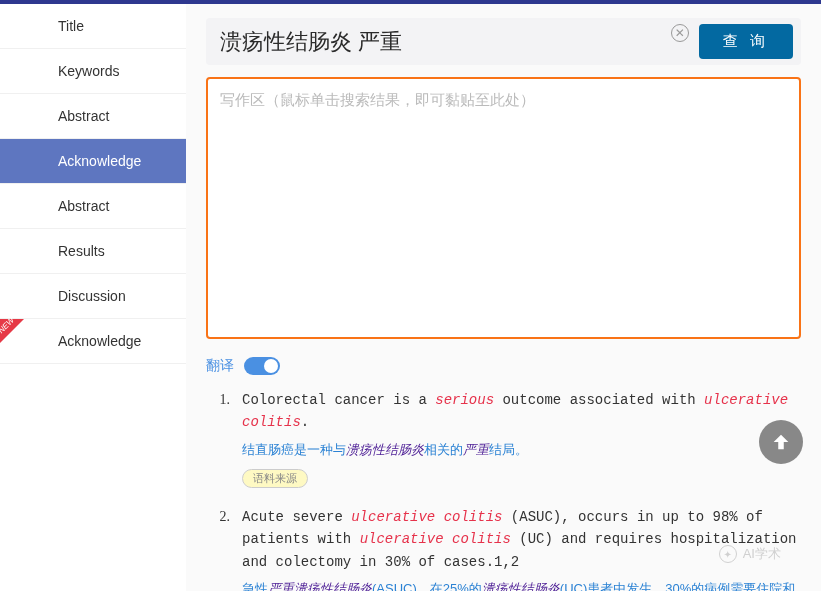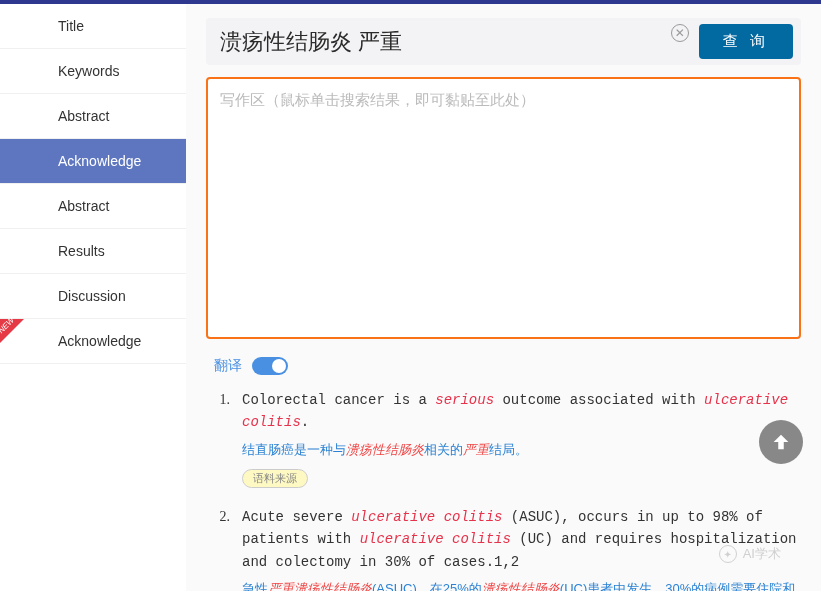--- a/index.html
+++ b/index.html
@@ -11,30 +11,30 @@
     .sidebar-item.active { background: #5e76c0; color: #fff; }
     .new-badge { position: absolute; left: 0; top: 0; width: 0; height: 0; border-style: solid; border-width: 24px 24px 0 0; border-color: #e63946 transparent transparent transparent; }
     .new-badge::after { content: "NEW"; position: absolute; color: #fff; font-size: 8px; font-style: italic; transform: rotate(-45deg); top: -22px; left: -3px; }
     .main { flex: 1; padding: 14px 20px; overflow-y: auto; }
     .search-row { display: flex; background: #f3f3f5; border-radius: 4px; padding: 6px 8px; margin-bottom: 12px; }
     .search-input { flex: 1; border: none; background: transparent; font-size: 22px; color: #2b2b2b; font-weight: 500; outline: none; padding: 4px 6px; }
     .clear-btn { width: 18px; height: 18px; border: 1px solid #999; border-radius: 50%; display: flex; align-items: center; justify-content: center; color: #999; font-size: 12px; cursor: pointer; margin-right: 10px; background: transparent; }
     .query-btn { background: #0369a1; color: #fff; border: none; border-radius: 4px; padding: 8px 24px; font-size: 15px; cursor: pointer; letter-spacing: 4px; }
     .writing-area { width: 100%; height: 262px; border: 2px solid #f97316; border-radius: 4px; padding: 12px; font-size: 15px; color: #999; resize: none; outline: none; font-family: inherit; }
     .writing-area::placeholder { color: #bbb; }
-    .translate-row { display: flex; align-items: center; margin: 14px 8px; gap: 10px; }
+    .translate-row { display: flex; align-items: center; margin: 14px 0; gap: 10px; }
     .translate-label { color: #4a90e2; font-size: 14px; }
     .toggle { width: 36px; height: 18px; background: #4a90e2; border-radius: 9px; position: relative; cursor: pointer; }
     .toggle::after { content: ""; position: absolute; right: 2px; top: 2px; width: 14px; height: 14px; background: #fff; border-radius: 50%; }
     .result-item { display: flex; margin-bottom: 18px; font-size: 14px; line-height: 1.6; }
     .result-num { width: 24px; text-align: right; margin-right: 12px; font-family: Georgia, serif; color: #333; }
     .result-body { flex: 1; }
     .result-en { font-family: Liberation Mono, monospace; color: #333; }
     .kw-red { color: #e6324b; font-style: italic; }
-    .kw-red-cn { color: #ef4444; font-style: italic; }
+    .kw-red-cn { color: #4c1d95; font-style: italic; }
     .result-cn { color: #2b82d4; font-size: 13px; margin-top: 6px; }
     .source-btn { display: inline-block; border: 1px solid #ccc; border-radius: 10px; padding: 1px 10px; font-size: 11px; color: #888; margin-top: 8px; cursor: pointer; background: #fef9c3; }
     .scroll-top { position: absolute; right: 18px; top: 420px; width: 44px; height: 44px; background: #888; border-radius: 50%; display: flex; align-items: center; justify-content: center; cursor: pointer; }
     .scroll-top svg { fill: #fff; }
     .watermark { position: absolute; right: 40px; bottom: 28px; display: flex; align-items: center; gap: 6px; color: #d0d0d0; font-size: 13px; }
     .wm-icon { width: 18px; height: 18px; border-radius: 50%; border: 1px solid #d0d0d0; display: flex; align-items: center; justify-content: center; font-size: 10px; }
   </style>
 </head>
 <body>
 

